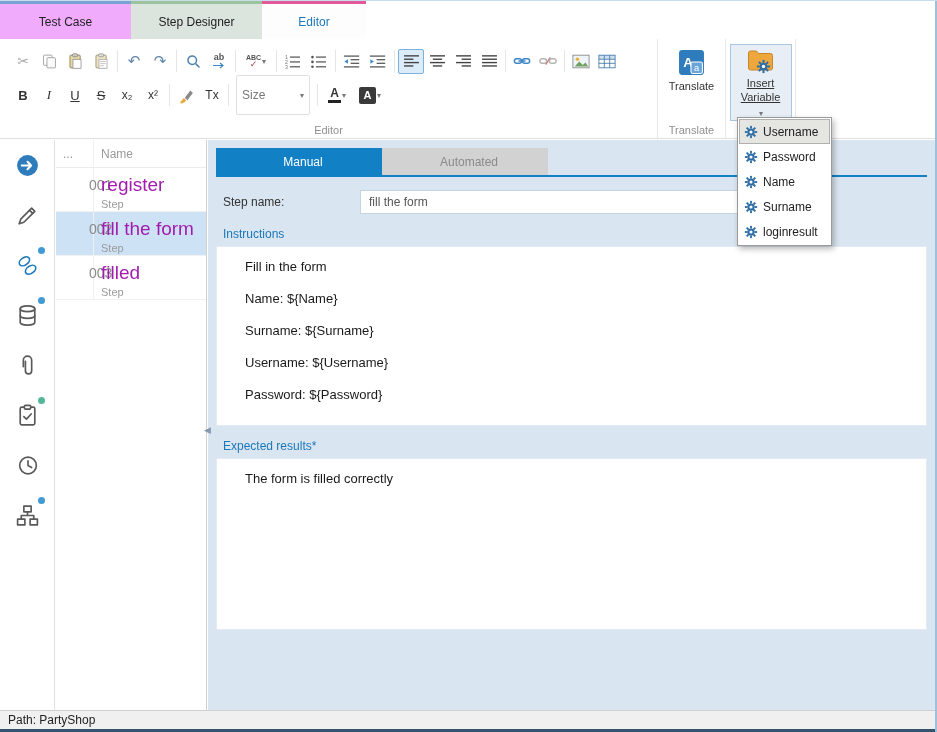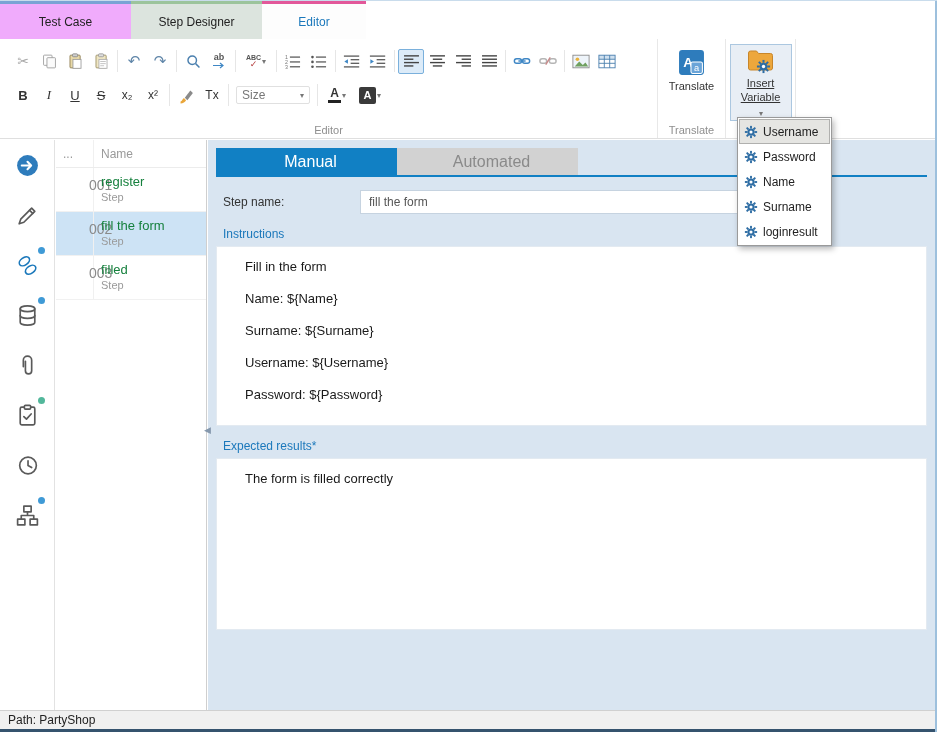--- a/index.html
+++ b/index.html
@@ -38,21 +38,21 @@
   .stack { display:flex; flex-direction:column; align-items:center; line-height:1; }
   .spell-abc { font-size:7px; font-weight:bold; color:#555; letter-spacing:0; }
   .spell-check { font-size:9px; color:#b33939; margin-top:-1px; }
   .fmt-letter { font-size:13px; color:#333; }
   .b-bold { font-weight:bold; }
   .b-italic { font-style:italic; font-family:"Liberation Serif", serif; }
   .b-under { text-decoration:underline; }
   .b-strike { text-decoration:line-through; }
   .b-subsup { font-size:12px; }
   .b-removefmt { font-size:12px; }
-  .size-combo { width:74px; height:18px; border:1px solid #e0e0e0; border-radius:2px; display:flex;
+  .size-combo { width:74px; height:40px; border:1px solid #e0e0e0; border-radius:2px; display:flex;
     align-items:center; justify-content:space-between; padding:0 5px; font-size:12px; color:#777; margin:0 4px; }
   .color-a { display:flex; flex-direction:column; line-height:1; align-items:center; }
   .color-a .bar { width:13px; height:3px; background:#222; margin-top:1px; }
   .bg-a { width:17px; height:17px; background:#3a3a3a; color:#fff; border-radius:2px; display:flex;
     align-items:center; justify-content:center; font-size:11px; font-weight:bold; }
 
   .g-translate { width:68px; }
   .g-insertvar { width:70px; }
   .bigbtn { margin:5px auto 0; width:62px; display:flex; flex-direction:column; align-items:center;
     gap:4px; background:none; border:1px solid transparent; padding:4px 0 2px; font-family:inherit;
@@ -84,29 +84,29 @@
   .steps { position:absolute; top:139px; left:56px; width:151px; bottom:22px; background:#fff;
     border-right:1px solid #cfcfcf; }
   .steps-head { display:flex; height:28px; align-items:center; border-bottom:1px solid #ececec;
     color:#9a9a9a; font-size:12px; }
   .col-num { width:38px; padding-left:7px; border-right:1px solid #f0f0f0; height:100%; display:flex; align-items:center; }
   .steps-head .col-name { padding-left:7px; }
   .srow { display:flex; height:44px; border-bottom:1px solid #f1f1f1; cursor:default; }
   .srow .col-num { align-items:flex-start; padding-top:9px; color:#8a8a8a; font-size:14px; display:flex;padding-left:33px; }
   .srow .col-name { flex:1; padding:6px 0 0 7px; }
   .srow.selected { background:#cde3f5; }
-  .sname { font-size:13px; color:#15803d; }
+  .sname { font-size:19px; color:#a21caf; }
   .stype { font-size:11px; color:#9a9a9a; margin-top:2px; }
 
   
   .content { position:absolute; top:139px; left:208px; right:2px; bottom:22px; background:#d9e5f1;
     padding:8px 8px 0 8px; }
   .ctabs { display:flex; }
-  .ctab { width:181px; height:27px; display:flex; align-items:center; justify-content:center;
-    font-size:16px; cursor:default;padding-left:8px; }
+  .ctab { width:166px; height:27px; display:flex; align-items:center; justify-content:center;
+    font-size:12px; cursor:default;padding-left:8px; }
   .ctab.manual { background:#1180c4; color:#fff; }
   .ctab.automated { background:#d2d2d2; color:#8a8a8a; }
   .ctabs-underline { height:2px; background:#1180c4; }
   .steprow { display:flex; align-items:center; margin-top:13px;gap:31px; }
   .steprow label { width:113px; font-size:12px; color:#333; padding-left:7px; }
   .steprow input { width:385px; height:24px; border:1px solid #c6d3e0; background:#fff; font-size:12px;
     color:#555; padding:0 8px; font-family:inherit; outline:none; }
   .h-blue { color:#1b78bb; font-size:12px; font-weight:400; margin:13px 0 5px 7px; }
   .textbox { background:#fff; border:1px solid #e3eaf1; padding:13px 16px; font-size:13px; color:#1a1a1a; overflow:hidden; }
   .textbox p { margin:0 0 18px 12px; line-height:14px; }

